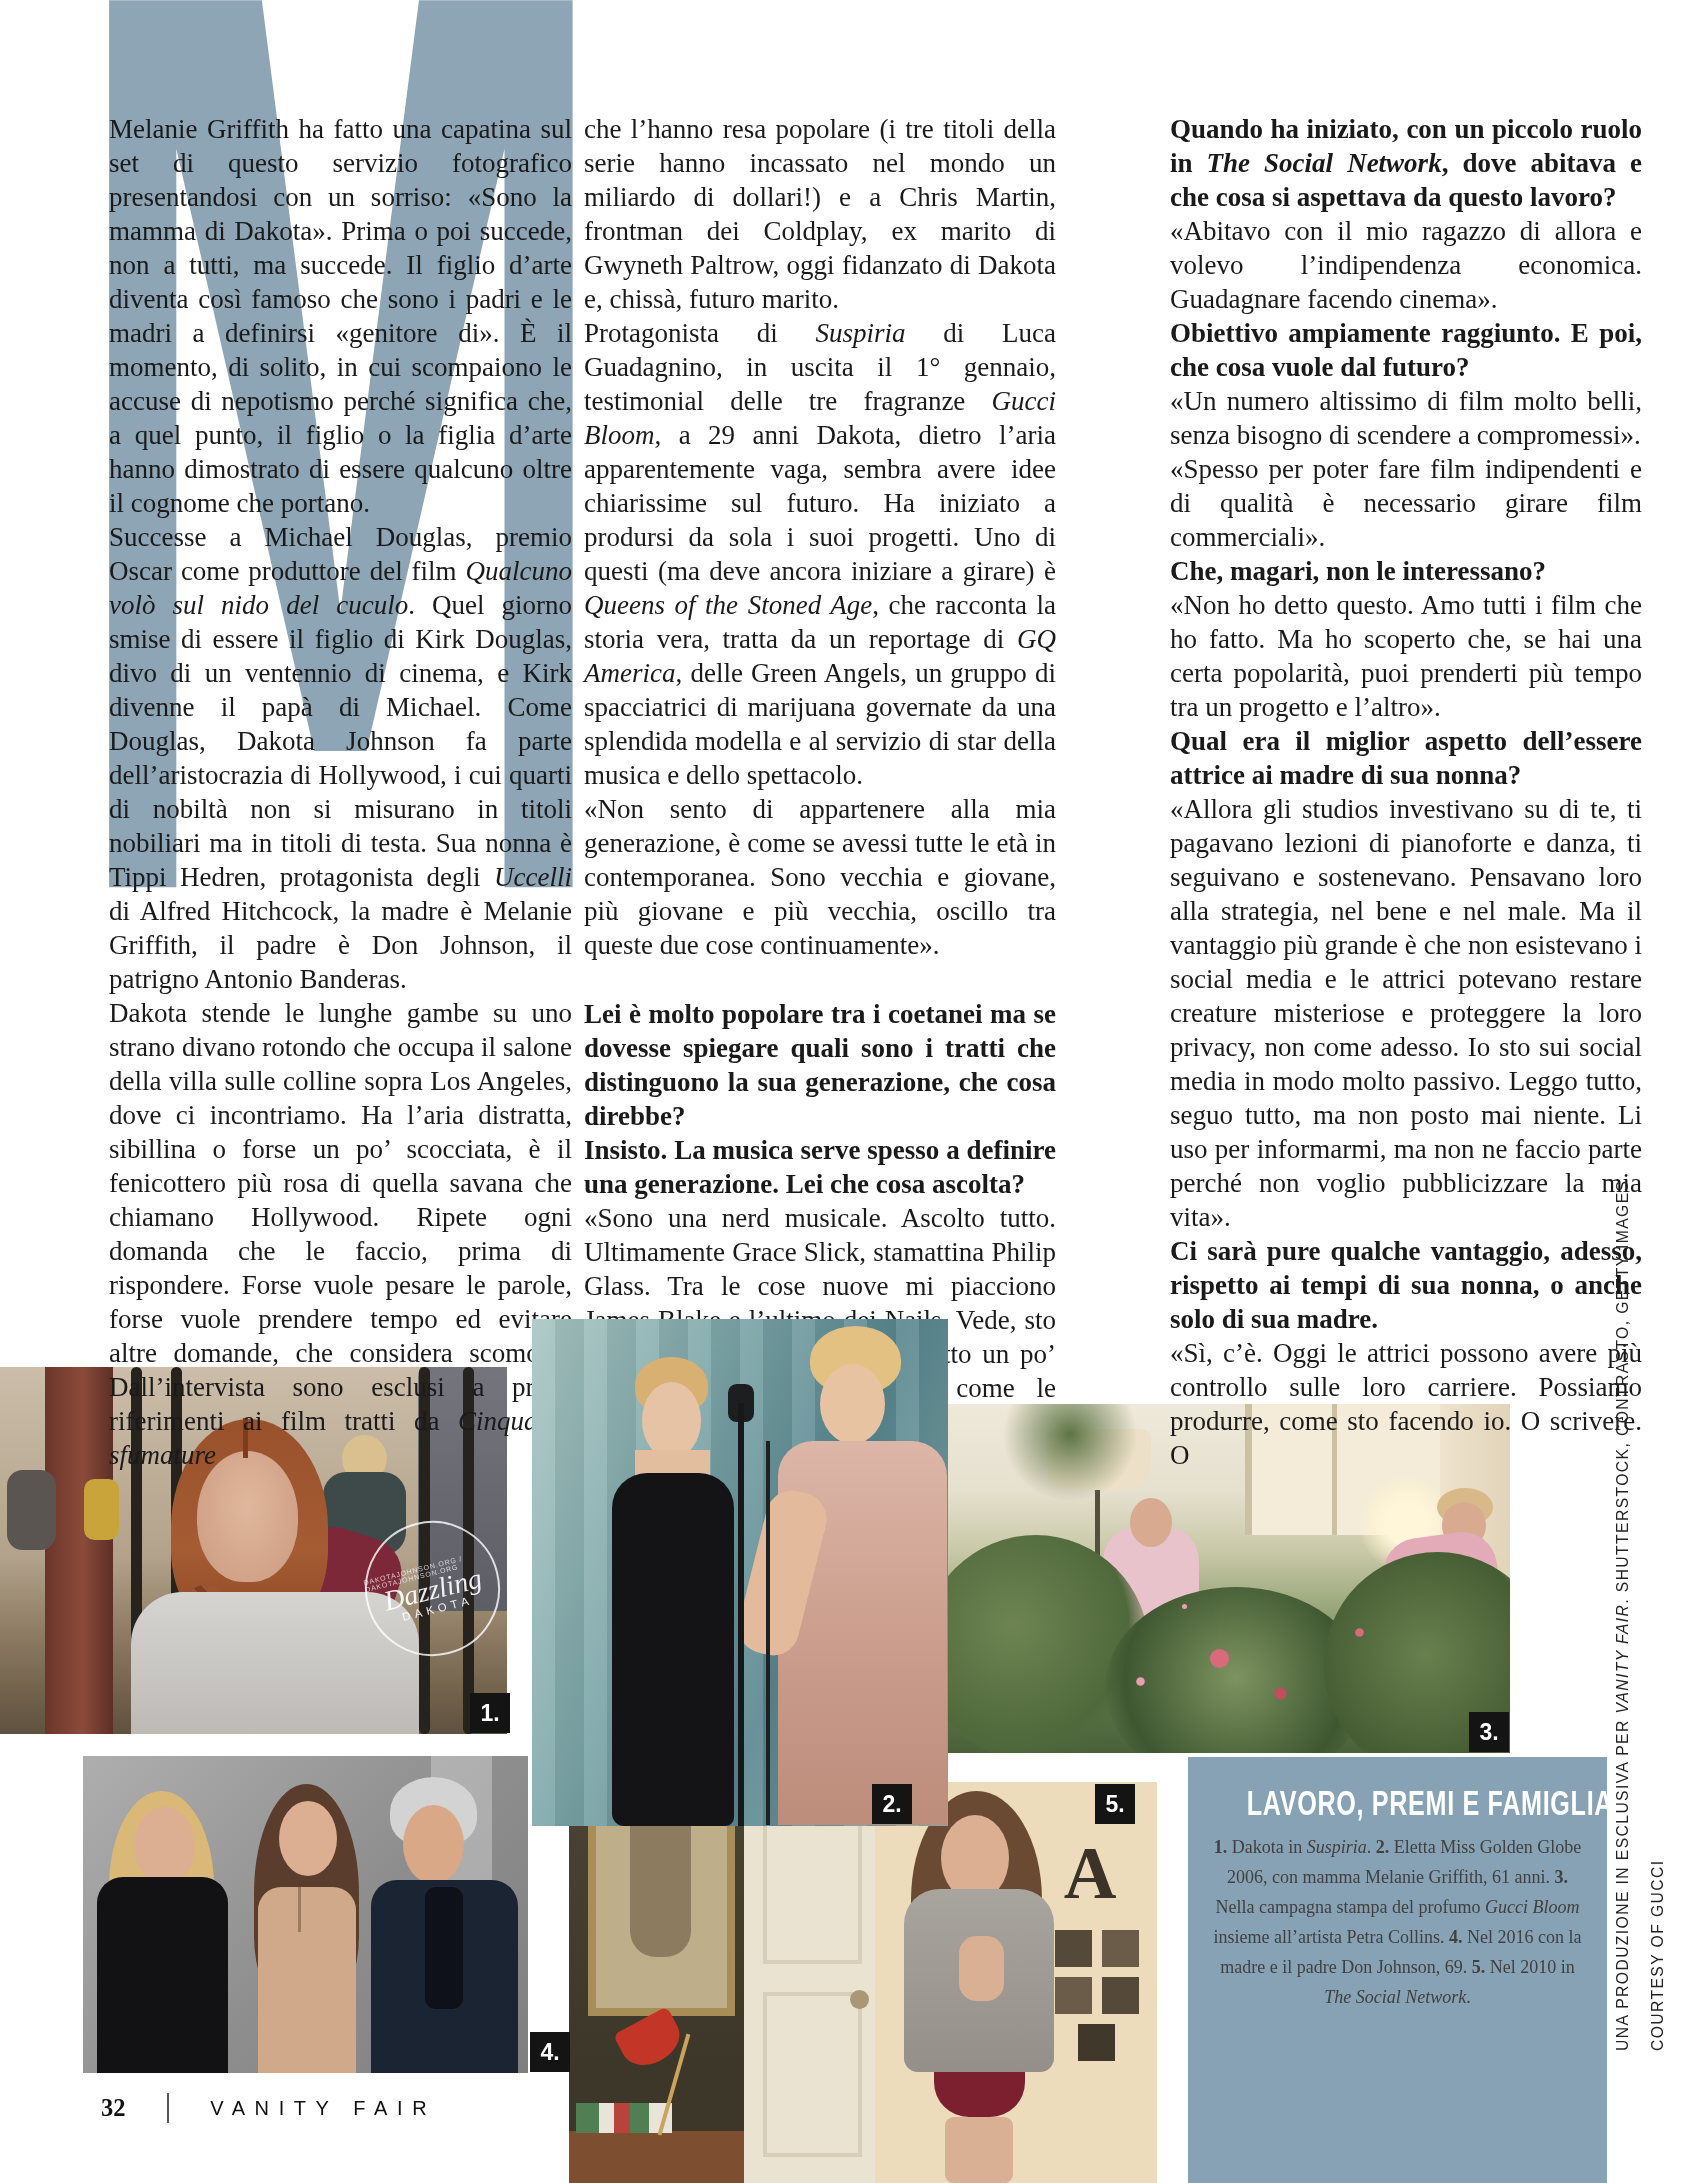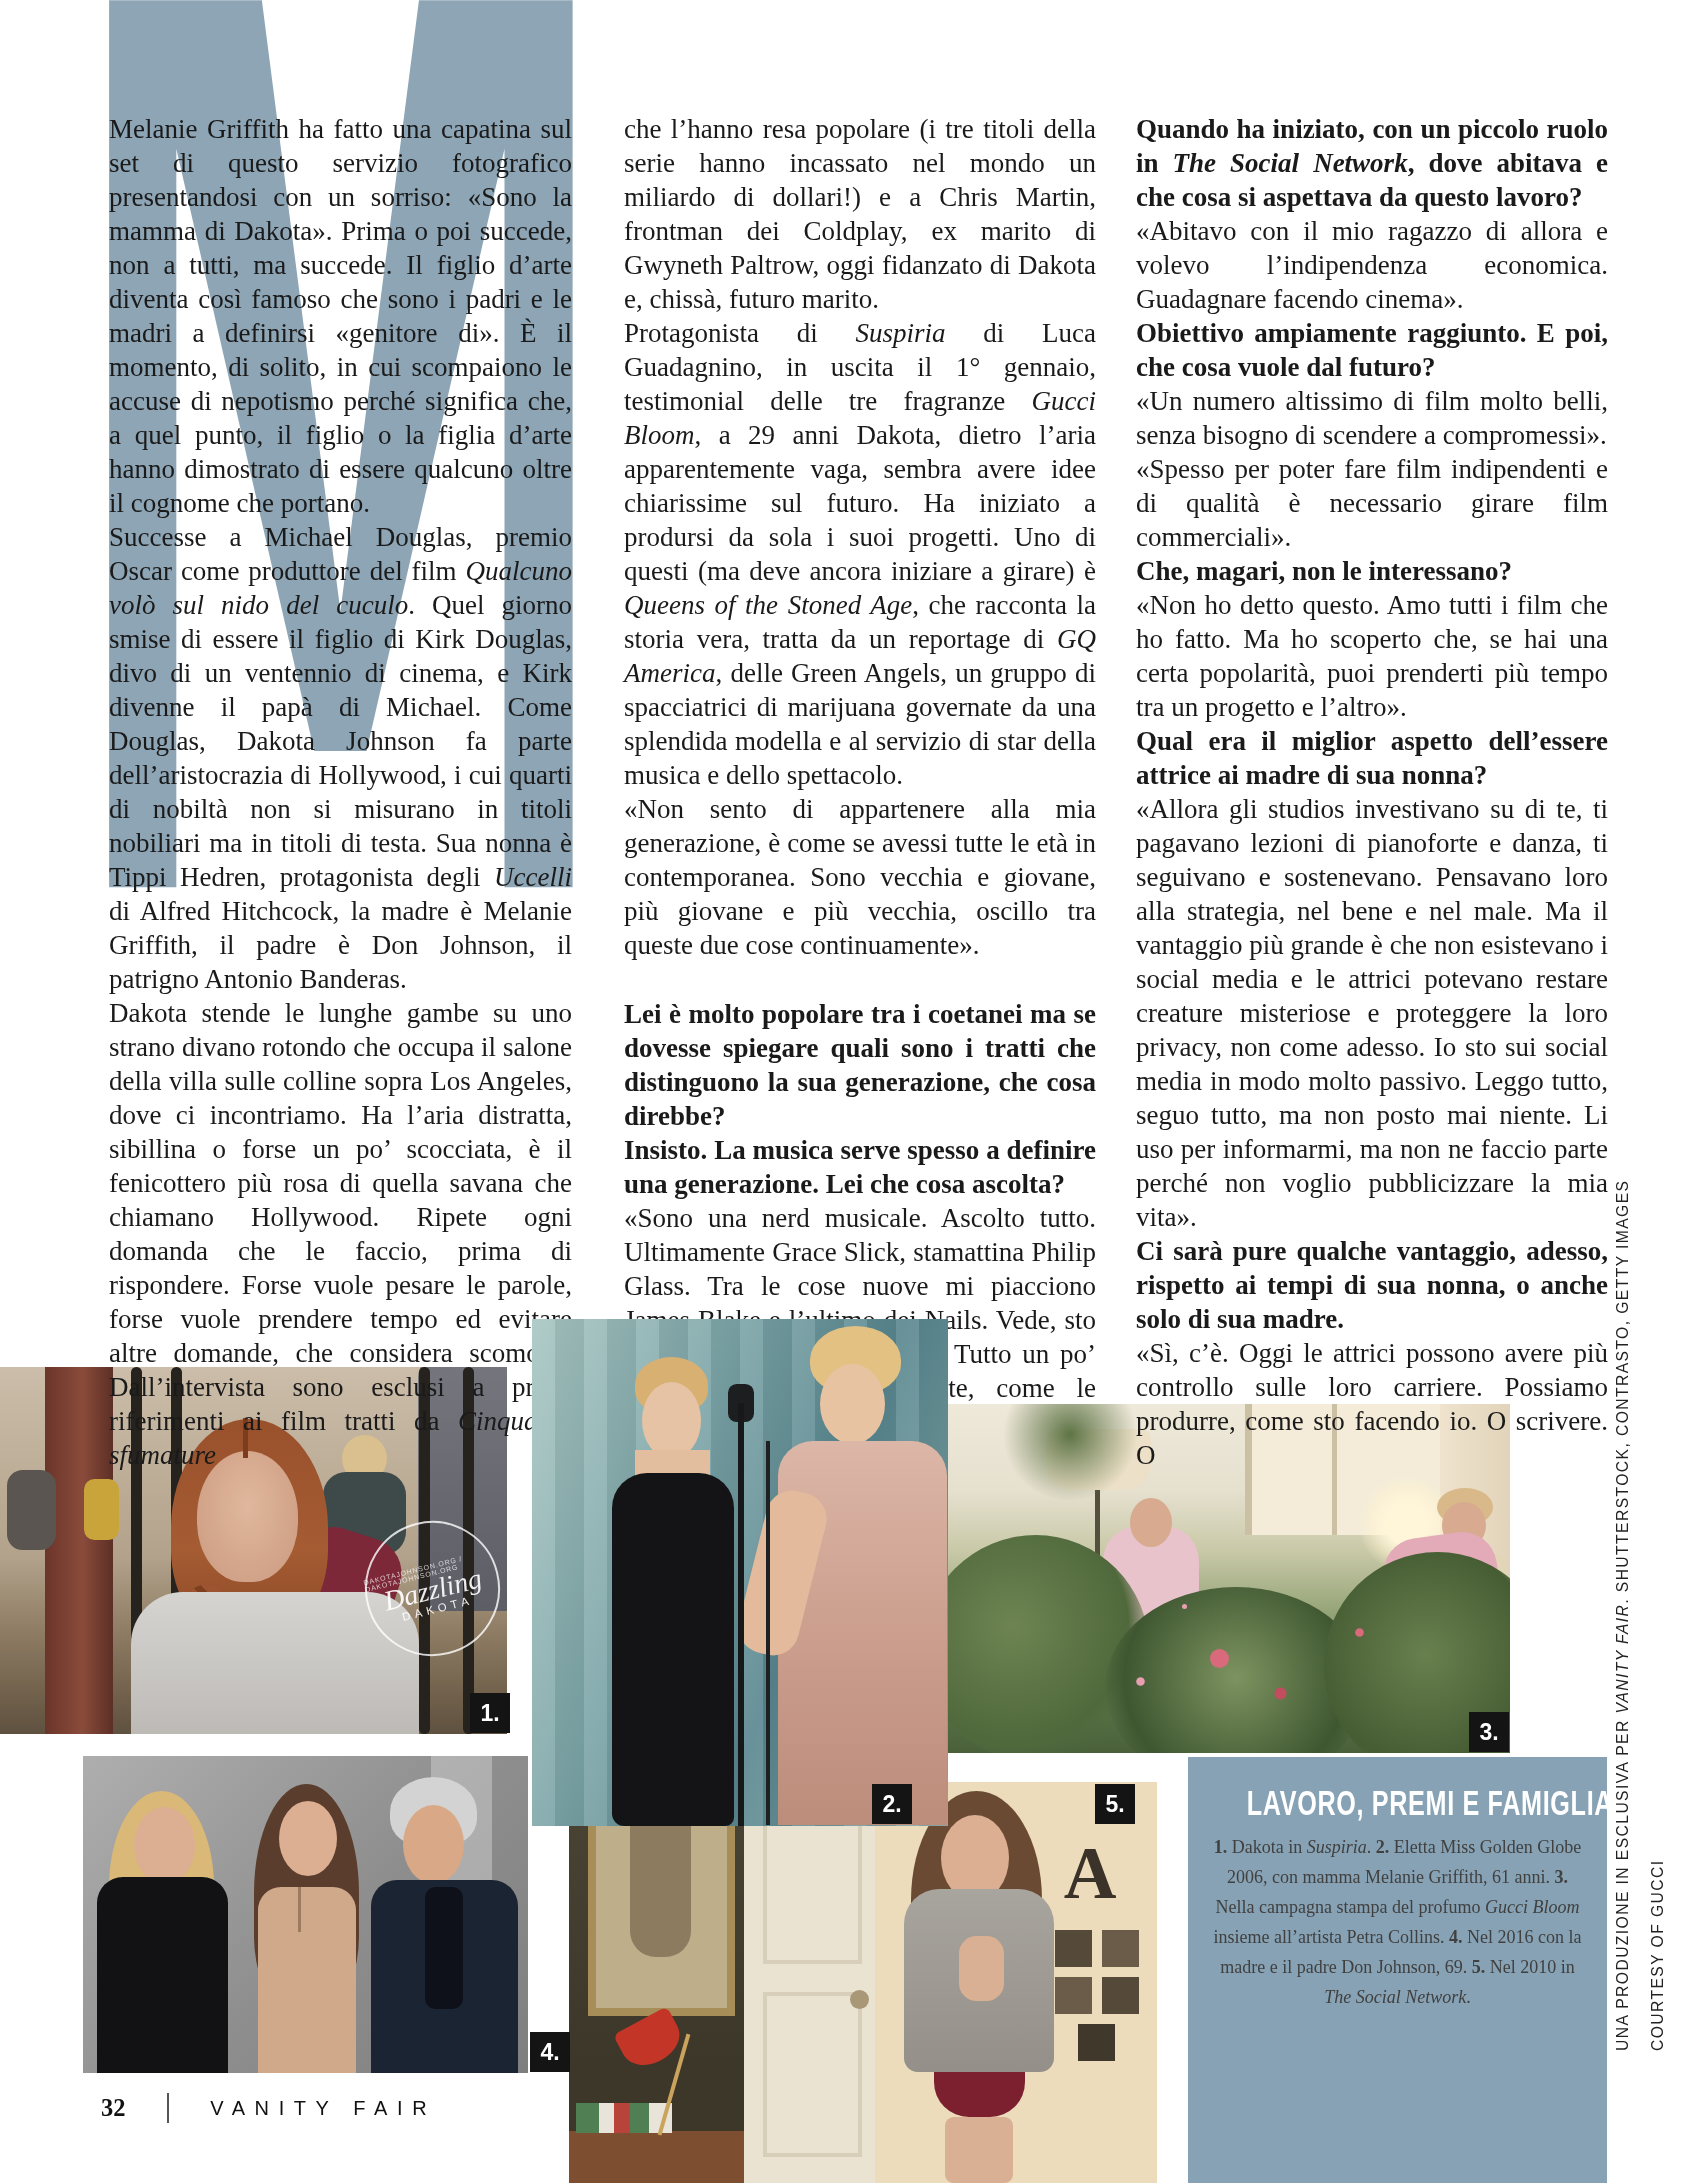--- a/index.html
+++ b/index.html
@@ -138,29 +138,29 @@
 
   <svg class="m-svg" width="611" height="891" viewBox="0 0 700 1020">
     <polygon points="125,0 300,0 390,700 480,0 656,0 656,1016 578,1016 578,170 420,860 360,860 202,170 202,1016 125,1016" fill="#8da5b5"></polygon>
   </svg>
 
   <div class="col" style="left:109px;">
       <p class="blk k-p"><span>Melanie Griffith ha fatto una capatina sul set di questo servizio fotografico presentandosi con un sorriso: «Sono la mamma di Dakota». Prima o poi succede, non a tutti, ma succede. Il figlio d’arte diventa così famoso che sono i padri e le madri a definirsi «genitore di». È il momento, di solito, in cui scompaiono le accuse di nepotismo perché significa che, a quel punto, il figlio o la figlia d’arte hanno dimostrato di essere qualcuno oltre il cognome che portano.</span></p>
       <p class="blk k-p"><span>Successe a Michael Douglas, premio Oscar come produttore del film </span><span class="it">Qualcuno volò sul nido del cuculo</span><span>. Quel giorno smise di essere il figlio di Kirk Douglas, divo di un ventennio di cinema, e Kirk divenne il papà di Michael. Come Douglas, Dakota Johnson fa parte dell’aristocrazia di Hollywood, i cui quarti di nobiltà non si misurano in titoli nobiliari ma in titoli di testa. Sua nonna è Tippi Hedren, protagonista degli </span><span class="it">Uccelli</span><span> di Alfred Hitchcock, la madre è Melanie Griffith, il padre è Don Johnson, il patrigno Antonio Banderas.</span></p>
       <p class="blk k-p"><span>Dakota stende le lunghe gambe su uno strano divano rotondo che occupa il salone della villa sulle colline sopra Los Angeles, dove ci incontriamo. Ha l’aria distratta, sibillina o forse un po’ scocciata, è il fenicottero più rosa di quella savana che chiamano Hollywood. Ripete ogni domanda che le faccio, prima di rispondere. Forse vuole pesare le parole, forse vuole prendere tempo ed evitare altre domande, che considera scomode. Dall’intervista sono esclusi a priori riferimenti ai film tratti da </span><span class="it">Cinquanta sfumature</span></p>
     </div>
-  <div class="col" style="left:624px;width:472px;">
+  <div class="col" style="left:584px;width:472px;">
       <p class="blk k-p"><span>che l’hanno resa popolare (i tre titoli della serie hanno incassato nel mondo un miliardo di dollari!) e a Chris Martin, frontman dei Coldplay, ex marito di Gwyneth Paltrow, oggi fidanzato di Dakota e, chissà, futuro marito.</span></p>
       <p class="blk k-p"><span>Protagonista di </span><span class="it">Suspiria</span><span> di Luca Guadagnino, in uscita il 1° gennaio, testimonial delle tre fragranze </span><span class="it">Gucci Bloom</span><span>, a 29 anni Dakota, dietro l’aria apparentemente vaga, sembra avere idee chiarissime sul futuro. Ha iniziato a prodursi da sola i suoi progetti. Uno di questi (ma deve ancora iniziare a girare) è </span><span class="it">Queens of the Stoned Age</span><span>, che racconta la storia vera, tratta da un reportage di </span><span class="it">GQ America</span><span>, delle Green Angels, un gruppo di spacciatrici di marijuana governate da una splendida modella e al servizio di star della musica e dello spettacolo.</span></p>
       <p class="blk k-p"><span>«Non sento di appartenere alla mia generazione, è come se avessi tutte le età in contemporanea. Sono vecchia e giovane, più giovane e più vecchia, oscillo tra queste due cose continuamente».</span></p>
       <p class="blk k-q" style="margin-top: 35px;"><span>Lei è molto popolare tra i coetanei ma se dovesse spiegare quali sono i tratti che distinguono la sua generazione, che cosa direbbe?</span></p>
       <p class="blk k-q"><span>Insisto. La musica serve spesso a definire una generazione. Lei che cosa ascolta?</span></p>
       <p class="blk k-p"><span>«Sono una nerd musicale. Ascolto tutto. Ultimamente Grace Slick, stamattina Philip Glass. Tra le cose nuove mi piacciono James Blake e l’ultimo dei Nails. Vede, sto sempre tra vecchio e nuovo. Tutto un po’ fluido, senza divisioni nette, come le dicevo».</span></p>
     </div>
-  <div class="col" style="left:1136px;width:472px;">
+  <div class="col" style="left:1170px;width:472px;">
       <p class="blk k-q"><span>Quando ha iniziato, con un piccolo ruolo in </span><span class="it">The Social Network</span><span>, dove abitava e che cosa si aspettava da questo lavoro?</span></p>
       <p class="blk k-p"><span>«Abitavo con il mio ragazzo di allora e volevo l’indipendenza economica. Guadagnare facendo cinema».</span></p>
       <p class="blk k-q"><span>Obiettivo ampiamente raggiunto. E poi, che cosa vuole dal futuro?</span></p>
       <p class="blk k-p"><span>«Un numero altissimo di film molto belli, senza bisogno di scendere a compromessi».</span></p>
       <p class="blk k-p"><span>«Spesso per poter fare film indipendenti e di qualità è necessario girare film commerciali».</span></p>
       <p class="blk k-q"><span>Che, magari, non le interessano?</span></p>
       <p class="blk k-p"><span>«Non ho detto questo. Amo tutti i film che ho fatto. Ma ho scoperto che, se hai una certa popolarità, puoi prenderti più tempo tra un progetto e l’altro».</span></p>
       <p class="blk k-q"><span>Qual era il miglior aspetto dell’essere attrice ai madre di sua nonna?</span></p>
       <p class="blk k-p"><span>«Allora gli studios investivano su di te, ti pagavano lezioni di pianoforte e danza, ti seguivano e sostenevano. Pensavano loro alla strategia, nel bene e nel male. Ma il vantaggio più grande è che non esistevano i social media e le attrici potevano restare creature misteriose e proteggere la loro privacy, non come adesso. Io sto sui social media in modo molto passivo. Leggo tutto, seguo tutto, ma non posto mai niente. Li uso per informarmi, ma non ne faccio parte perché non voglio pubblicizzare la mia vita».</span></p>
       <p class="blk k-q"><span>Ci sarà pure qualche vantaggio, adesso, rispetto ai tempi di sua nonna, o anche solo di sua madre.</span></p>

